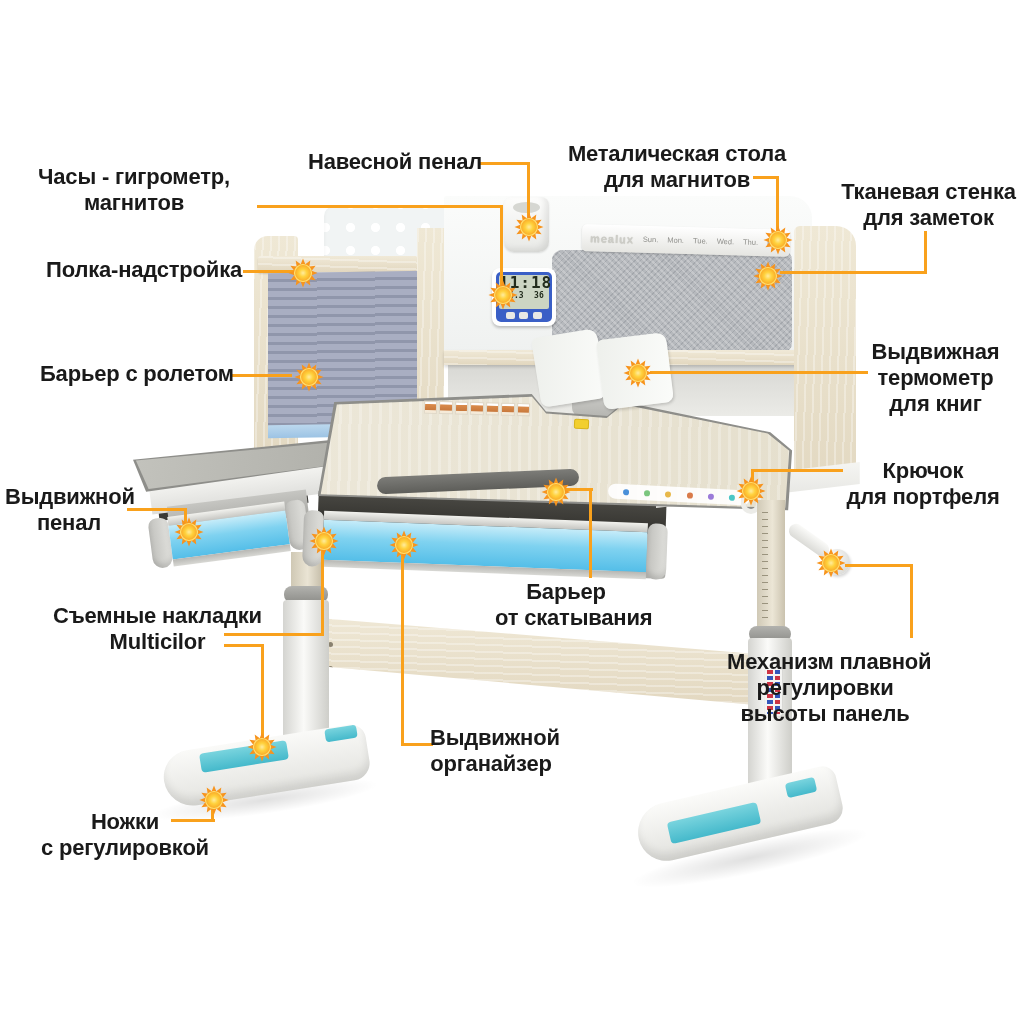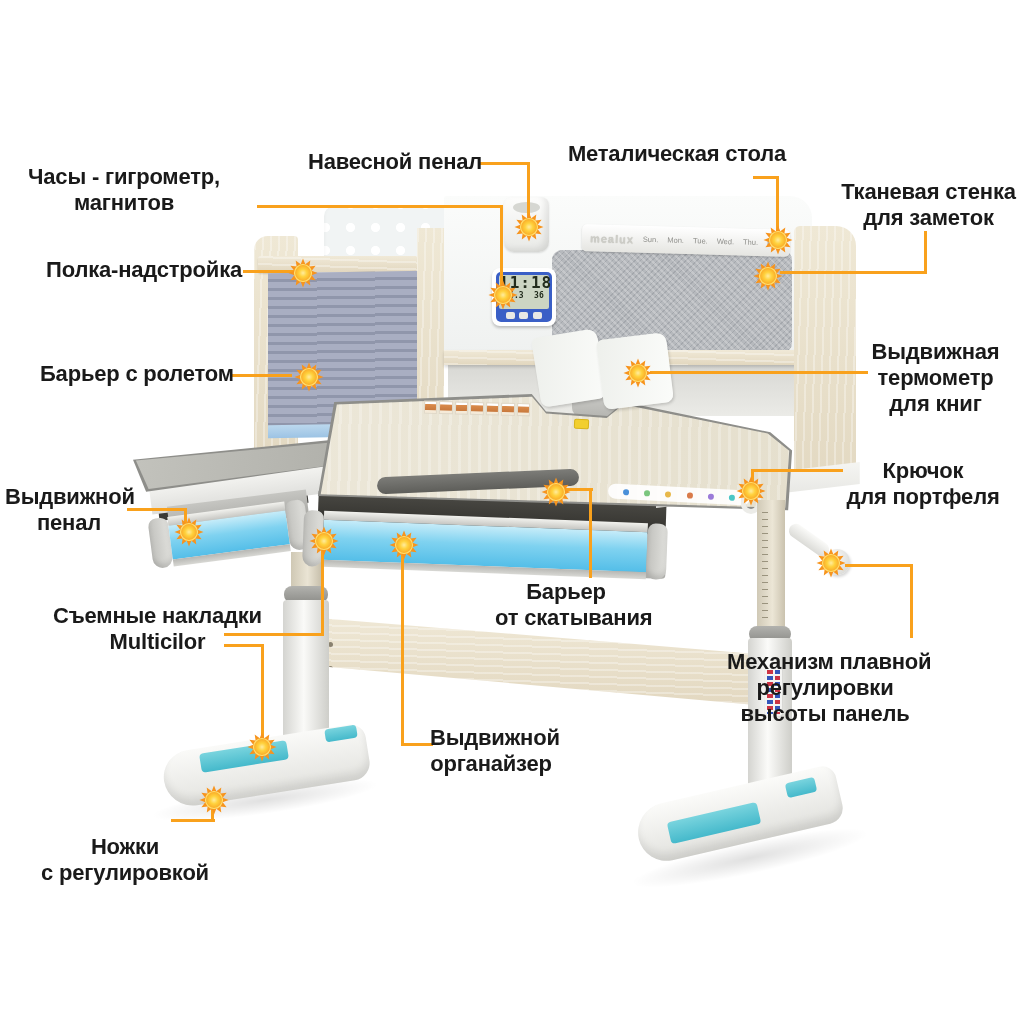--- a/index.html
+++ b/index.html
@@ -146,34 +146,34 @@
   #longdrawer{left:303px;top:517px;width:364px;height:56px;transform:rotate(2.2deg);}
 
   
   #annotation-layer{left:0;top:0;width:1024px;height:1024px;pointer-events:none;}
   .cline{position:absolute;background:#f9a11c;z-index:40;}
   .marker{position:absolute;width:30px;height:30px;z-index:50;}
   .lbl{position:absolute;font-weight:bold;font-size:22px;line-height:26px;color:#1a1a1a;
       text-align:center;z-index:60;letter-spacing:-0.2px;}
   .lbl .ln{display:block;white-space:nowrap;}
   .alignr{text-align:right;}
-  #lbl-clock{left:4px;top:164px;width:240px;}
+  #lbl-clock{left:14px;top:164px;width:240px;}
   #lbl-cup{left:305px;top:149px;width:180px;}
   #lbl-metal{left:557px;top:141px;width:240px;}
   #lbl-fabric{left:836px;top:179px;width:185px;}
   #lbl-shelf{left:30px;top:257px;width:212px;}
   #lbl-roller{left:40px;top:361px;width:188px;}
   #lbl-book{left:868px;top:339px;width:135px;}
   #lbl-hook{left:843px;top:458px;width:160px;}
   #lbl-pdrawer{left:5px;top:484px;width:128px;}
   #lbl-multi{left:50px;top:603px;width:215px;}
   #lbl-barrier{left:495px;top:579px;width:142px;}
   #lbl-organizer{left:430px;top:725px;width:122px;}
   #lbl-mech{left:727px;top:649px;width:196px;}
-  #lbl-feet{left:30px;top:809px;width:190px;margin-top:25px;}
+  #lbl-feet{left:30px;top:809px;width:190px;}
 </style>
 </head>
 <body>
 
 <svg width="0" height="0" style="position:absolute">
   <defs>
     <radialGradient id="sbg">
       <stop offset="0%" stop-color="#ffec9e"></stop>
       <stop offset="45%" stop-color="#ffd23e"></stop>
       <stop offset="100%" stop-color="#f9a826"></stop>
@@ -398,20 +398,21 @@
 
   <div class="lbl" id="lbl-clock">
     <span class="ln">Часы - гигрометр,</span>
     <span class="ln">магнитов</span>
   </div>
   <div class="lbl" id="lbl-cup">
     <span class="ln">Навесной пенал</span>
   </div>
   <div class="lbl" id="lbl-metal">
     <span class="ln">Металическая стола</span>
+    <span class="ln">для магнитов</span>
   </div>
   <div class="lbl" id="lbl-fabric">
     <span class="ln">Тканевая стенка</span>
     <span class="ln">для заметок</span>
   </div>
   <div class="lbl alignr" id="lbl-shelf">
     <span class="ln">Полка-надстройка</span>
   </div>
   <div class="lbl alignr" id="lbl-roller">
     <span class="ln">Барьер с ролетом</span>

